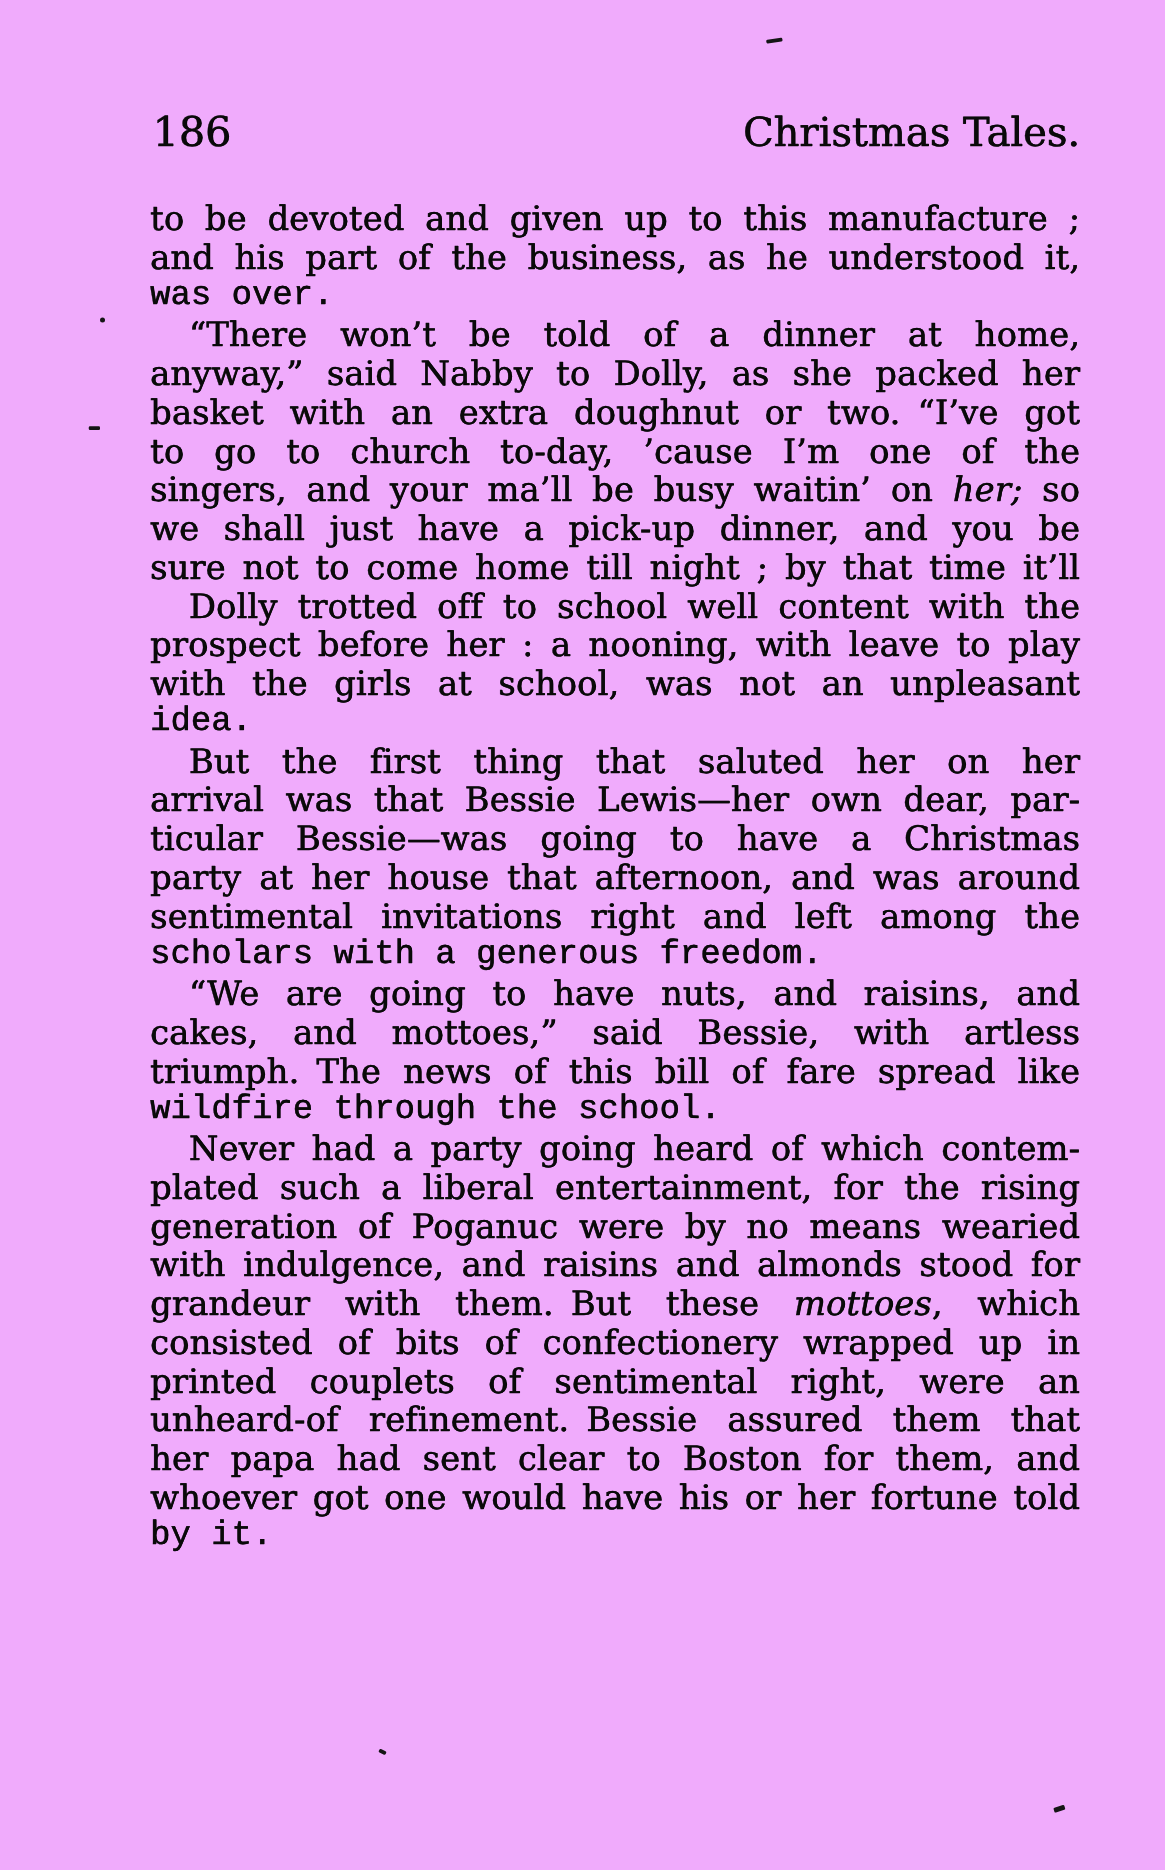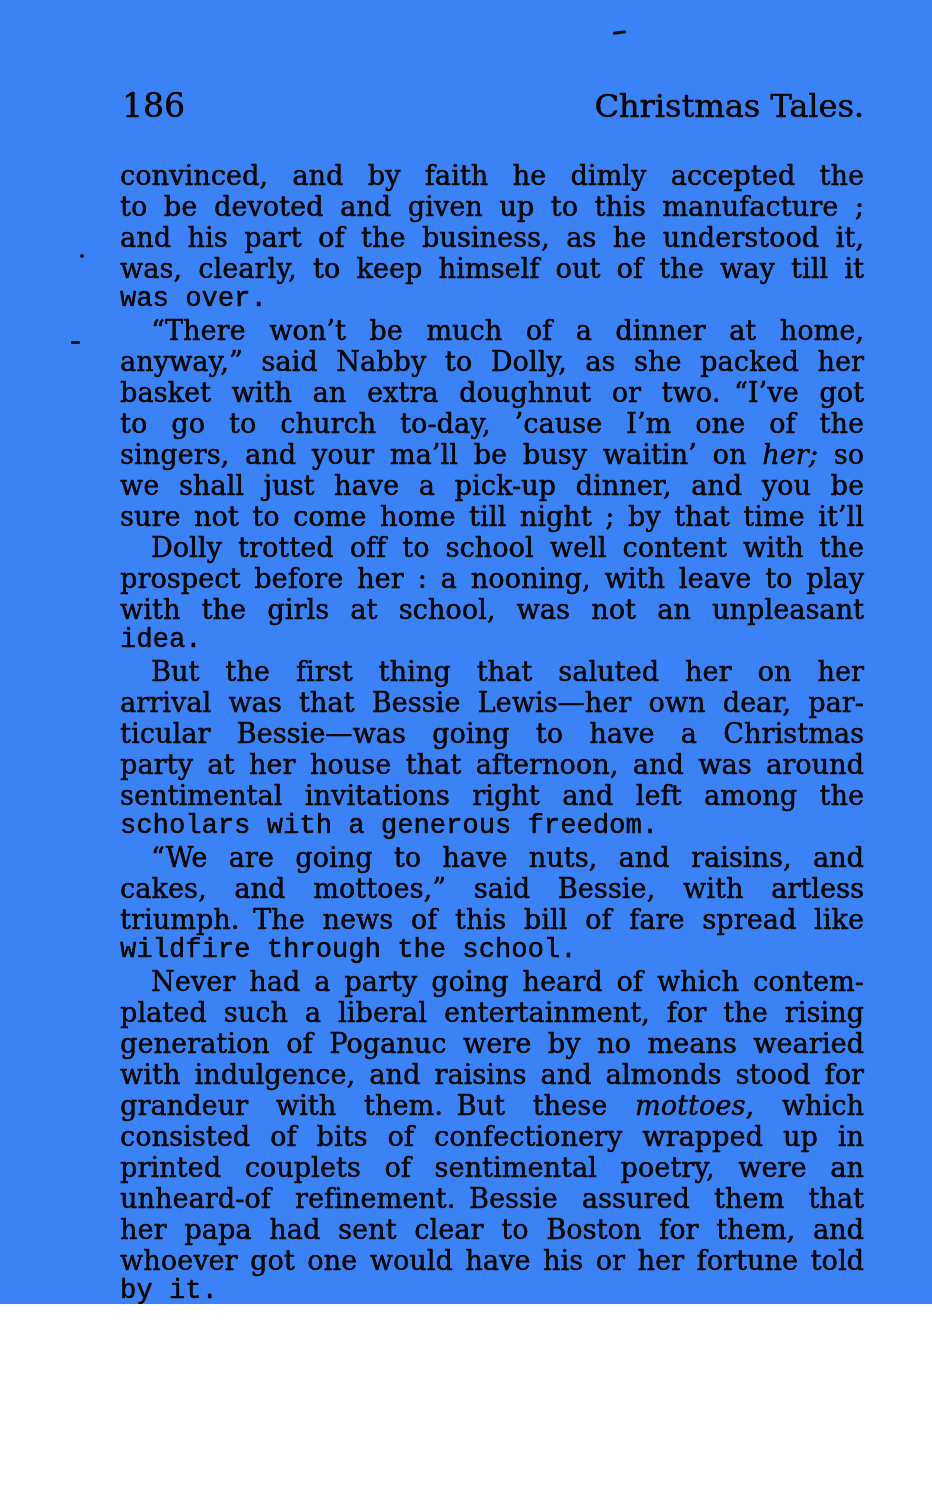--- a/index.html
+++ b/index.html
@@ -4,22 +4,22 @@
 <style>
   * { margin: 0; padding: 0; box-sizing: border-box; }
   html, body { width: 932px; background: #ffffff; }
   body {
     font-family: "DejaVu Serif", "Liberation Serif", serif;
     color: #0a0a0a;
   }
   .page {
     position: relative;
     width: 932px;
-    height: 1304px;
-    background: #3b82f6;
+    height: 1496px;
+    background: #f0abfc;
     overflow: hidden;
   }
   
   .ink {
     text-shadow: 0.35px 0 0 currentColor;
     -webkit-text-stroke: 0.3px #0a0a0a;
   }
   .page-header {
     position: absolute;
     left: 120px;
@@ -77,26 +77,24 @@
 <body>
 
 <div class="page">
 
   <div class="page-header ink">
     <span class="page-number">186</span>
     <span class="running-title">Christmas Tales.</span>
   </div>
 
   <div class="page-body ink" id="page-body">
-      <div class="line">convinced, and by faith he dimly accepted the</div>
       <div class="line">to be devoted and given up to this manufacture ;</div>
       <div class="line">and his part of the business, as he understood it,</div>
-      <div class="line">was, clearly, to keep himself out of the way till it</div>
       <div class="line last">was over.</div>
-      <div class="line first-indent">“There won’t be much of a dinner at home,</div>
+      <div class="line first-indent">“There won’t be told of a dinner at home,</div>
       <div class="line">anyway,” said Nabby to Dolly, as she packed her</div>
       <div class="line">basket with an extra doughnut or two. “I’ve got</div>
       <div class="line">to go to church to-day, ’cause I’m one of the</div>
       <div class="line">singers, and your ma’ll be busy waitin’ on <em>her;</em> so</div>
       <div class="line">we shall just have a pick-up dinner, and you be</div>
       <div class="line">sure not to come home till night ; by that time it’ll</div>
       <div class="line first-indent">Dolly trotted off to school well content with the</div>
       <div class="line">prospect before her : a nooning, with leave to play</div>
       <div class="line">with the girls at school, was not an unpleasant</div>
       <div class="line last">idea.</div>
@@ -109,21 +107,21 @@
       <div class="line first-indent">“We are going to have nuts, and raisins, and</div>
       <div class="line">cakes, and mottoes,” said Bessie, with artless</div>
       <div class="line">triumph. The news of this bill of fare spread like</div>
       <div class="line last">wildfire through the school.</div>
       <div class="line first-indent">Never had a party going heard of which contem-</div>
       <div class="line">plated such a liberal entertainment, for the rising</div>
       <div class="line">generation of Poganuc were by no means wearied</div>
       <div class="line">with indulgence, and raisins and almonds stood for</div>
       <div class="line">grandeur with them. But these <em>mottoes</em>, which</div>
       <div class="line">consisted of bits of confectionery wrapped up in</div>
-      <div class="line">printed couplets of sentimental poetry, were an</div>
+      <div class="line">printed couplets of sentimental right, were an</div>
       <div class="line">unheard-of refinement. Bessie assured them that</div>
       <div class="line">her papa had sent clear to Boston for them, and</div>
       <div class="line">whoever got one would have his or her fortune told</div>
       <div class="line last">by it.</div>
     </div>
 
   <div class="speck speck-top-dash"></div>
   <div class="speck speck-margin-dot"></div>
   <div class="speck speck-margin-dash"></div>
   <div class="speck speck-bottom-tick"></div>

